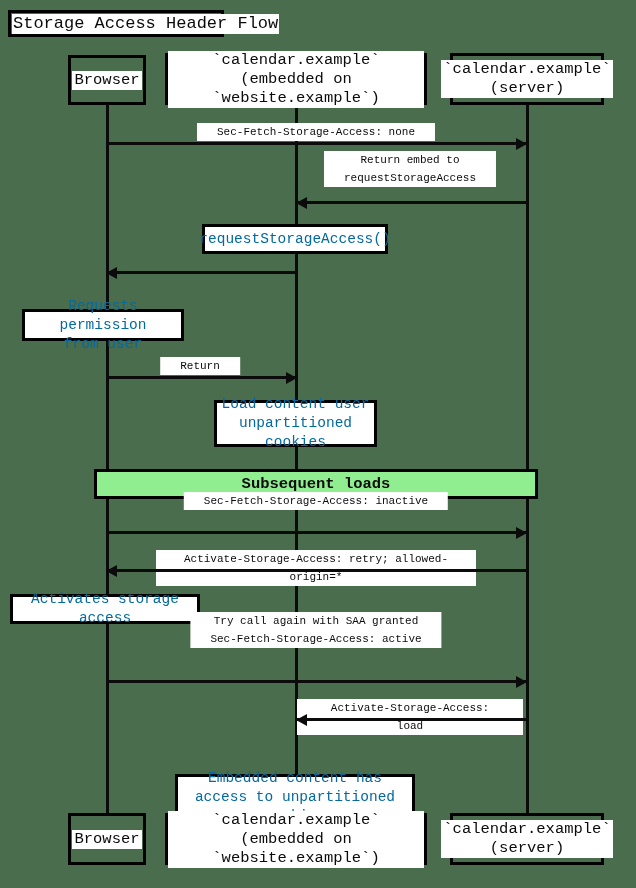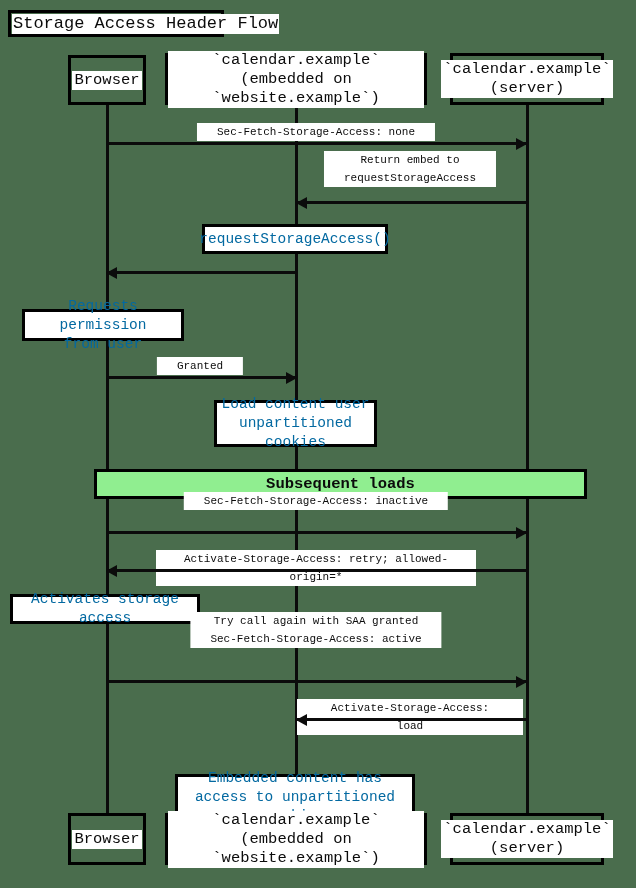--- a/index.html
+++ b/index.html
@@ -164,30 +164,30 @@
   </div>
 
   <div class="msg-line" style="left:106px; top:271px; width:190px;"></div>
   <div class="arrow-head left" style="left:106px; top:266.5px;"></div>
 
   <div class="note" style="left:22px; top:277px; width:162px; height:32px;margin-top:32px;">
     <div class="note-text">Requests permission
 from user</div>
   </div>
 
-  <div class="msg-label" style="left:200px; top:357px;">Granted</div>
+  <div class="msg-label" style="left:200px; top:357px;">Return</div>
   <div class="msg-line" style="left:106px; top:376px; width:190px;"></div>
   <div class="arrow-head right" style="left:286px; top:371.5px;"></div>
 
   <div class="note" style="left:214px; top:400px; width:163px; height:47px;">
     <div class="note-text">Load content user
 unpartitioned cookies</div>
   </div>
 
-  <div class="section-band" style="left:94px; top:469px; width:493px; height:30px;">
+  <div class="section-band" style="left:94px; top:469px; width:444px; height:30px;">
     <div class="section-text">Subsequent loads</div>
   </div>
 
   <div class="msg-label" style="left:316px; top:492px;">Sec-Fetch-Storage-Access: inactive</div>
   <div class="msg-line" style="left:106px; top:531px; width:420px;"></div>
   <div class="arrow-head right" style="left:516px; top:526.5px;"></div>
 
   <div class="msg-label" style="left:316px; top:550px;">Activate-Storage-Access: retry; allowed-origin=*</div>
   <div class="msg-line" style="left:106px; top:569px; width:420px;"></div>
   <div class="arrow-head left" style="left:106px; top:564.5px;"></div>

